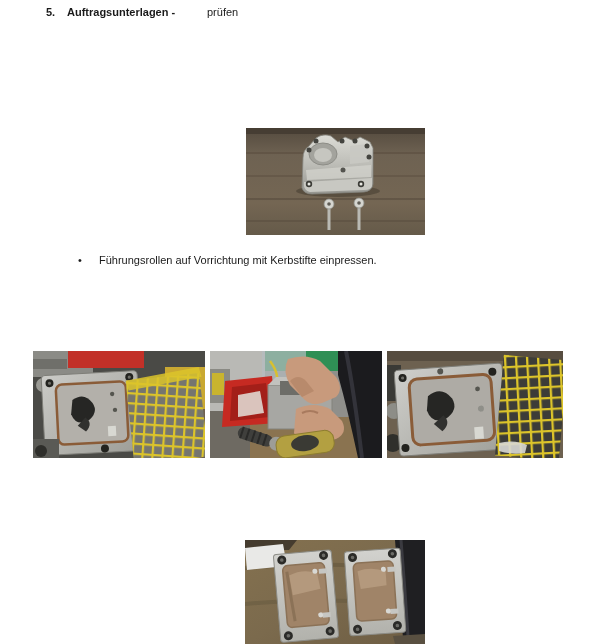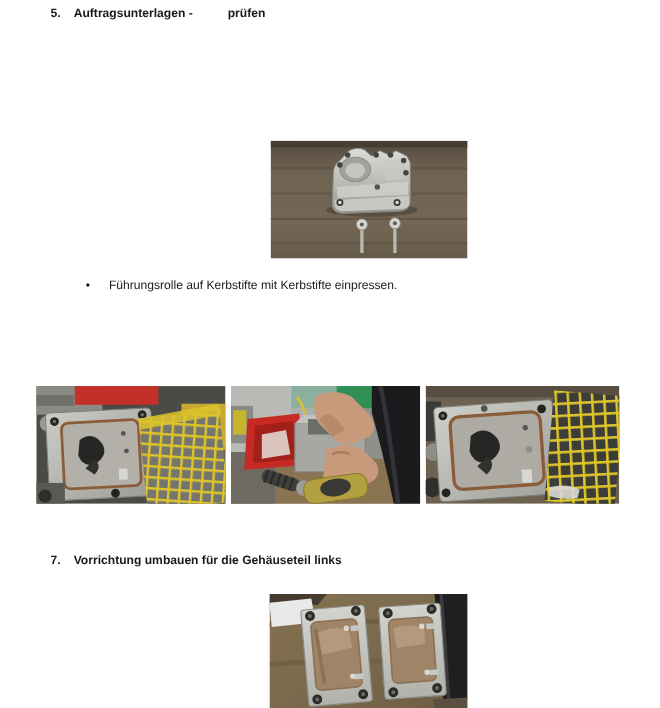--- a/index.html
+++ b/index.html
@@ -3,21 +3,21 @@
 <meta charset="utf-8">
 <style>
   html,body{margin:0;padding:0;background:#ffffff;}
   .page{
     position:relative;width:600px;height:644px;background:#ffffff;
     font-family:"Liberation Sans",sans-serif;color:#1a1a1a;overflow:hidden;border-radius:23px;
   }
   .line{position:absolute;font-size:11px;line-height:14px;white-space:nowrap;}
   .num{display:inline-block;width:21px;font-weight:700;}
   .lbl{font-weight:700;}
-  .suffix{position:absolute;left:161px;top:0;font-weight:700;}
+  .suffix{position:absolute;left:161px;top:0;font-weight:400;}
   .bullet-marker{display:inline-block;width:21px;font-size:11px;}
   .note{font-weight:700;}
   .photo{position:absolute;display:block;}
   svg{display:block;}
 </style>
 </head>
 <body>
 
 <div class="page">
 
@@ -72,21 +72,21 @@
         <circle cx="83" cy="76" r="5" fill="#d6d6d0" stroke="#8f8f89" stroke-width="0.8"></circle>
         <circle cx="83" cy="76" r="1.8" fill="#5f5c55"></circle>
         <rect x="111.5" y="79" width="3" height="23" fill="#b9b9b3"></rect>
         <circle cx="113" cy="75" r="5" fill="#d6d6d0" stroke="#8f8f89" stroke-width="0.8"></circle>
         <circle cx="113" cy="75" r="1.8" fill="#5f5c55"></circle>
       </g>
     </svg>
   </span>
 
   <div class="line" style="top:253px;left:78px;">
-    <span class="bullet-marker">•</span><span>Führungsrolle auf Kerbstifte mit Kerbstifte einpressen.</span>
+    <span class="bullet-marker">•</span><span>Führungsrollen auf Vorrichtung mit Kerbstifte einpressen.</span>
   </div>
 
 
   <span class="photo" style="left:33px;top:351px;" aria-label="photo-press-fixture-roller-yellow-guard-left">
     <svg width="172" height="107" viewBox="0 0 172 107">
       <defs>
         <pattern id="meshA" width="10" height="10" patternUnits="userSpaceOnUse" patternTransform="rotate(10)">
           <path d="M0 1 H10 M1 0 V10" stroke="#dcc42a" stroke-width="2.4" fill="none"></path>
         </pattern>
         <linearGradient id="plateA" x1="0" y1="0" x2="1" y2="1">
@@ -196,23 +196,20 @@
         <circle cx="16" cy="94" r="4" fill="#23231f"></circle>
       </g>
       <g transform="rotate(5 140 60)">
         <rect x="112" y="6" width="64" height="101" fill="#3c3c38"></rect>
         <rect x="112" y="6" width="64" height="101" fill="url(#meshC)"></rect>
       </g>
       <path d="M112 92 Q128 88 140 94 L138 102 Q124 104 112 100 Z" fill="#d8d8d4" opacity="0.9"></path>
     </svg>
   </span>
 
-  <div class="line" style="top:503px;left:46px;">
-    <span class="num">7.</span><span class="lbl">Vorrichtung umbauen für die Gehäuseteil links</span>
-  </div>
 
   <span class="photo" style="left:245px;top:540px;" aria-label="photo-two-fixture-plates-for-left-housing">
     <svg width="180" height="104" viewBox="0 0 180 104">
       <defs>
         <linearGradient id="woodB" x1="0" y1="0" x2="1" y2="1">
           <stop offset="0" stop-color="#84714f"></stop>
             <stop offset="0.5" stop-color="#7b6a4d"></stop>
             <stop offset="1" stop-color="#6d5d43"></stop>
         </linearGradient>
         <linearGradient id="plateP" x1="0" y1="0" x2="0" y2="1">

